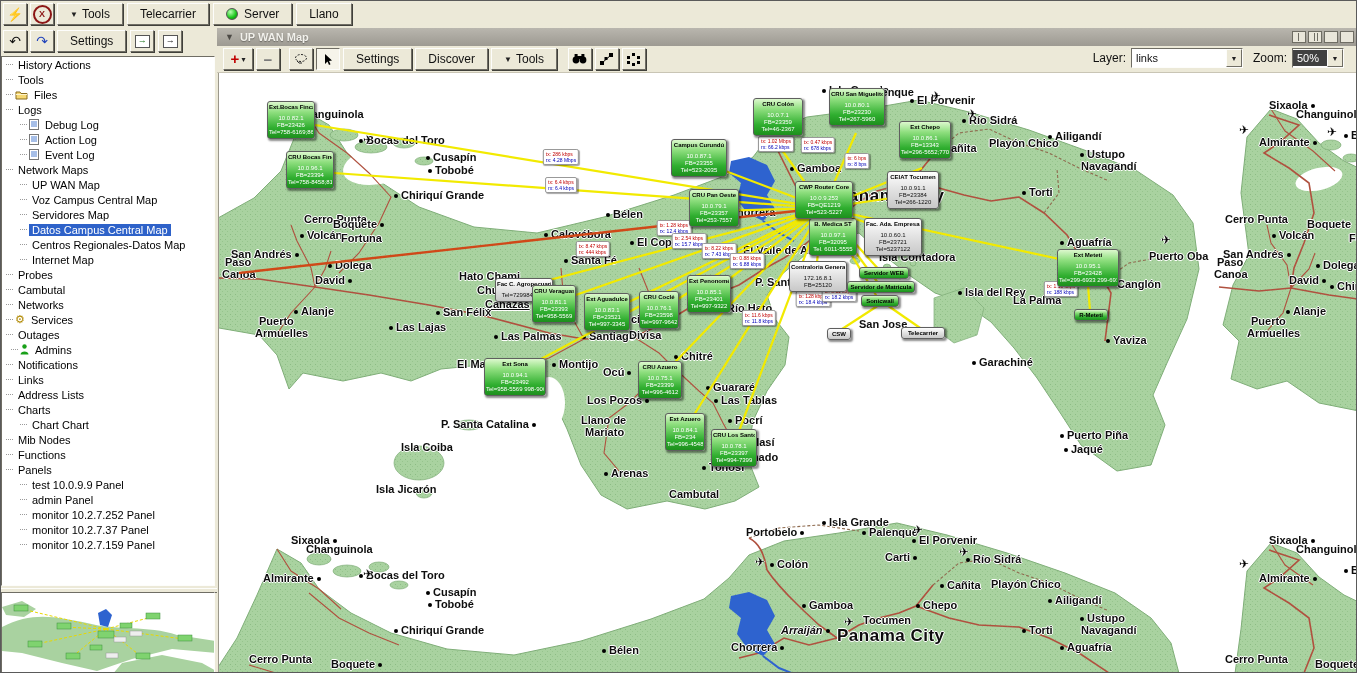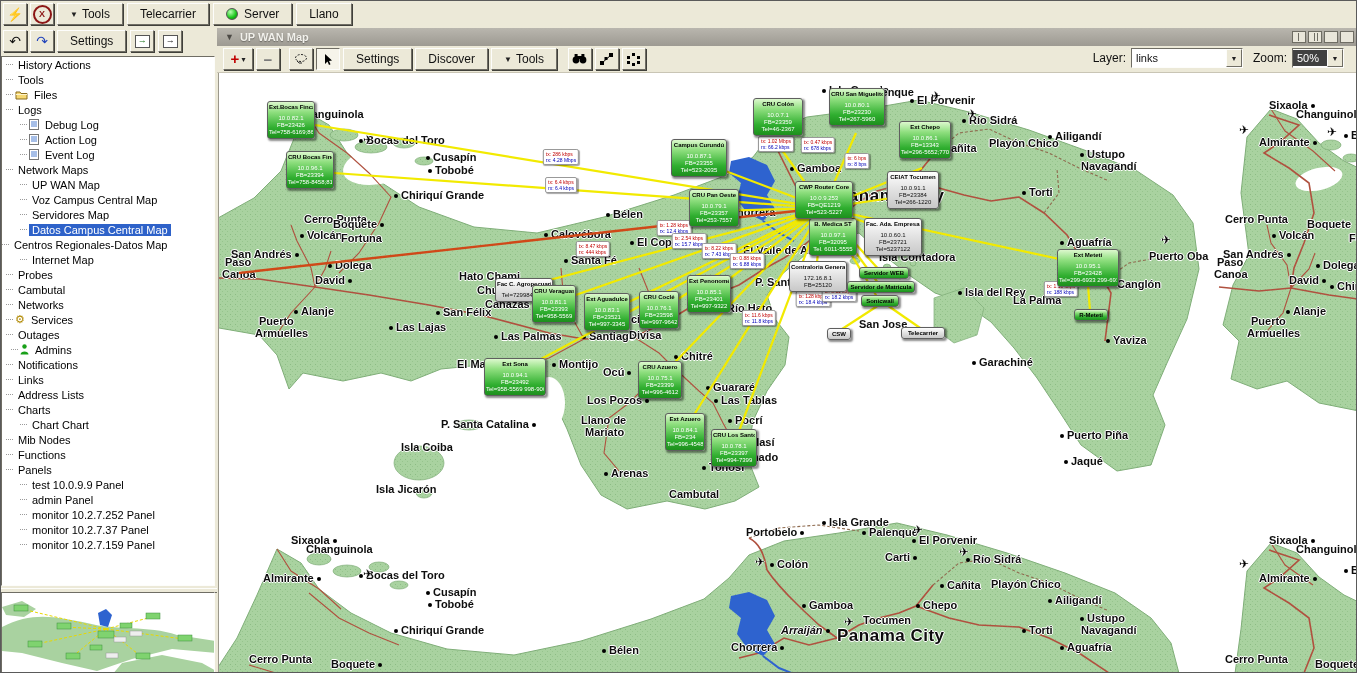--- a/index.html
+++ b/index.html
@@ -199,21 +199,21 @@
           <span class="lab">Voz Campus Central Map</span>
         </div>
         <div class="trow" style="padding-left: 18px;">
           <span class="guide"></span>
           <span class="lab">Servidores Map</span>
         </div>
         <div class="trow sel" style="padding-left: 18px;">
           <span class="guide"></span>
           <span class="lab">Datos Campus Central Map</span>
         </div>
-        <div class="trow" style=" text-align: right;">
+        <div class="trow" style="padding-left: 18px; text-align: right;">
           <span class="guide"></span>
           <span class="lab">Centros Regionales-Datos Map</span>
         </div>
         <div class="trow" style="padding-left: 18px;">
           <span class="guide"></span>
           <span class="lab">Internet Map</span>
         </div>
         <div class="trow" style="padding-left: 4px;">
           <span class="guide"></span>
           <span class="lab">Probes</span>
@@ -568,21 +568,21 @@
           <div class="city" style="left: 12px; top: 175px;"><span>San Andrés</span><span class="dot"></span></div>
           <div class="city" style="left: 6px; top: 183px;"><span>Paso</span></div>
           <div class="city" style="left: 3px; top: 195px;"><span>Canoa</span></div>
           <div class="city" style="left: 96px; top: 201px;"><span>David</span><span class="dot"></span></div>
           <div class="city" style="left: 106px; top: 186px;"><span class="dot"></span><span>Dolega</span></div>
           <div class="city" style="left: 72px; top: 232px;"><span class="dot"></span><span>Alanje</span></div>
           <div class="city" style="left: 40px; top: 242px;"><span>Puerto</span></div>
           <div class="city" style="left: 36px; top: 254px;"><span>Armuelles</span></div>
           <div class="city" style="left: 240px; top: 197px;"><span>Hato Chami</span></div>
           <div class="city" style="left: 258px; top: 211px;"><span>Chunico</span></div>
-          <div class="city" style="left: 266px; top: 225px;"><span>Cañazas</span></div>
+          <div class="city" style="left: 266px; top: 225px; text-decoration: underline;"><span>Cañazas</span></div>
           <div class="city" style="left: 214px; top: 233px;"><span class="dot"></span><span>San Félix</span></div>
           <div class="city" style="left: 167px; top: 248px;"><span class="dot"></span><span>Las Lajas</span></div>
           <div class="city" style="left: 272px; top: 257px;"><span class="dot"></span><span>Las Palmas</span></div>
           <div class="city" style="left: 238px; top: 285px;"><span>El Mar</span></div>
           <div class="city" style="left: 360px; top: 257px;"><span class="dot"></span><span>Santiago</span></div>
           <div class="city" style="left: 410px; top: 256px;"><span>Divisa</span></div>
           <div class="city" style="left: 384px; top: 135px;"><span class="dot"></span><span>Bélen</span></div>
           <div class="city" style="left: 322px; top: 155px;"><span class="dot"></span><span>Calovébora</span></div>
           <div class="city" style="left: 342px; top: 181px;"><span class="dot"></span><span>Santa Fé</span></div>
           <div class="city" style="left: 408px; top: 163px;"><span class="dot"></span><span>El Copé</span></div>
@@ -621,21 +621,21 @@
           <div class="city" style="left: 858px; top: 75px;"><span class="dot"></span><span>Ustupo</span></div>
           <div class="city" style="left: 862px; top: 87px;"><span>Navagandí</span></div>
           <div class="city" style="left: 838px; top: 163px;"><span class="dot"></span><span>Aguafría</span></div>
           <div class="city" style="left: 660px; top: 178px;"><span>Isla Contadora</span></div>
           <div class="city" style="left: 736px; top: 213px;"><span class="dot"></span><span>Isla del Rey</span></div>
           <div class="city" style="left: 640px; top: 245px;"><span>San Jose</span></div>
           <div class="city" style="left: 750px; top: 283px;"><span class="dot"></span><span>Garachiné</span></div>
           <div class="city" style="left: 794px; top: 221px;"><span>La Palma</span></div>
           <div class="city" style="left: 884px; top: 261px;"><span class="dot"></span><span>Yaviza</span></div>
           <div class="city" style="left: 838px; top: 356px;"><span class="dot"></span><span>Puerto Piña</span></div>
-          <div class="city" style="left: 842px; top: 382px;"><span class="dot"></span><span>Jaqué</span></div>
+          <div class="city" style="left: 842px; top: 370px;"><span class="dot"></span><span>Jaqué</span></div>
           <div class="city" style="left: 888px; top: 205px;"><span class="dot"></span><span>Canglón</span></div>
           <div class="city" style="left: 930px; top: 177px;"><span>Puerto Oba</span></div>
           <div class="city" style="left: 1050px; top: 26px;"><span>Sixaola</span><span class="dot"></span></div>
           <div class="city" style="left: 1077px; top: 35px;"><span>Changuinola</span></div>
           <div class="city" style="left: 1040px; top: 63px;"><span>Almirante</span><span class="dot"></span></div>
           <div class="city" style="left: 1122px; top: 56px;"><span class="dot"></span><span>Bocas del Toro</span></div>
           <div class="city" style="left: 1006px; top: 140px;"><span>Cerro Punta</span></div>
           <div class="city" style="left: 1088px; top: 145px;"><span>Boquete</span></div>
           <div class="city" style="left: 1050px; top: 156px;"><span class="dot"></span><span>Volcán</span></div>
           <div class="city" style="left: 1130px; top: 159px;"><span>Fortuna</span></div>

